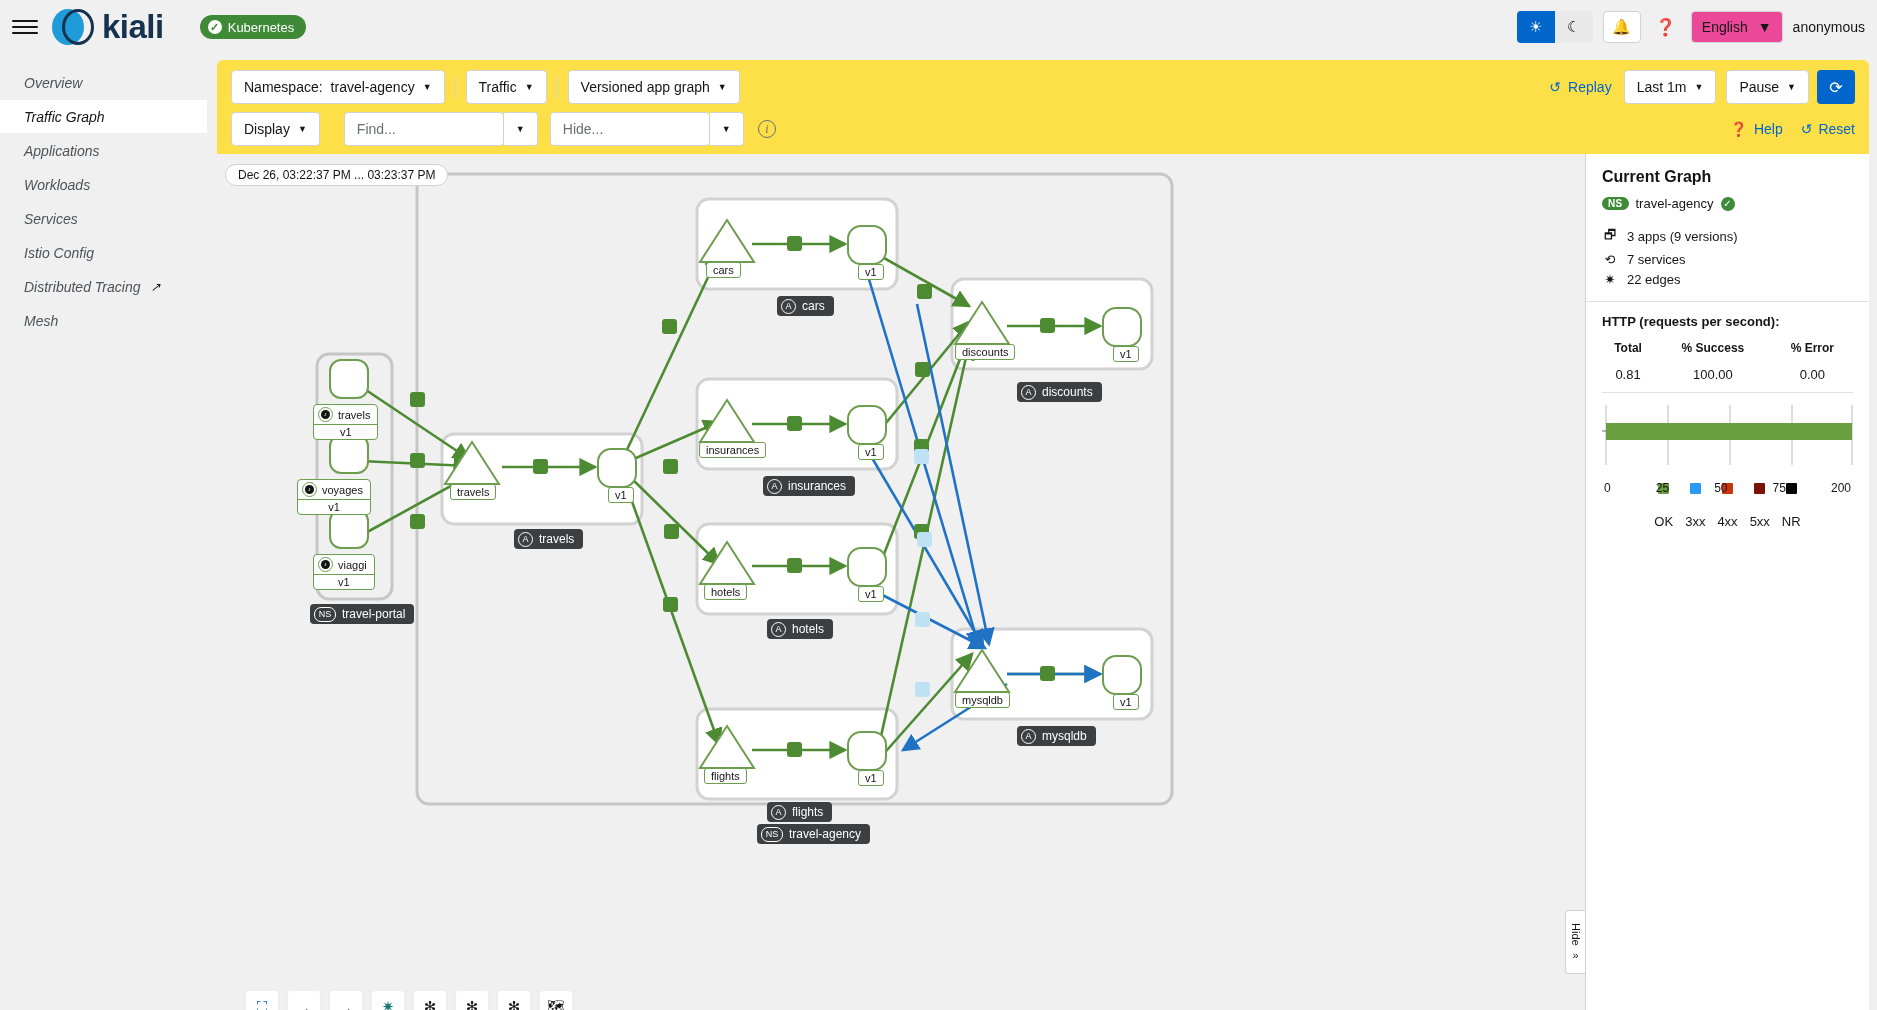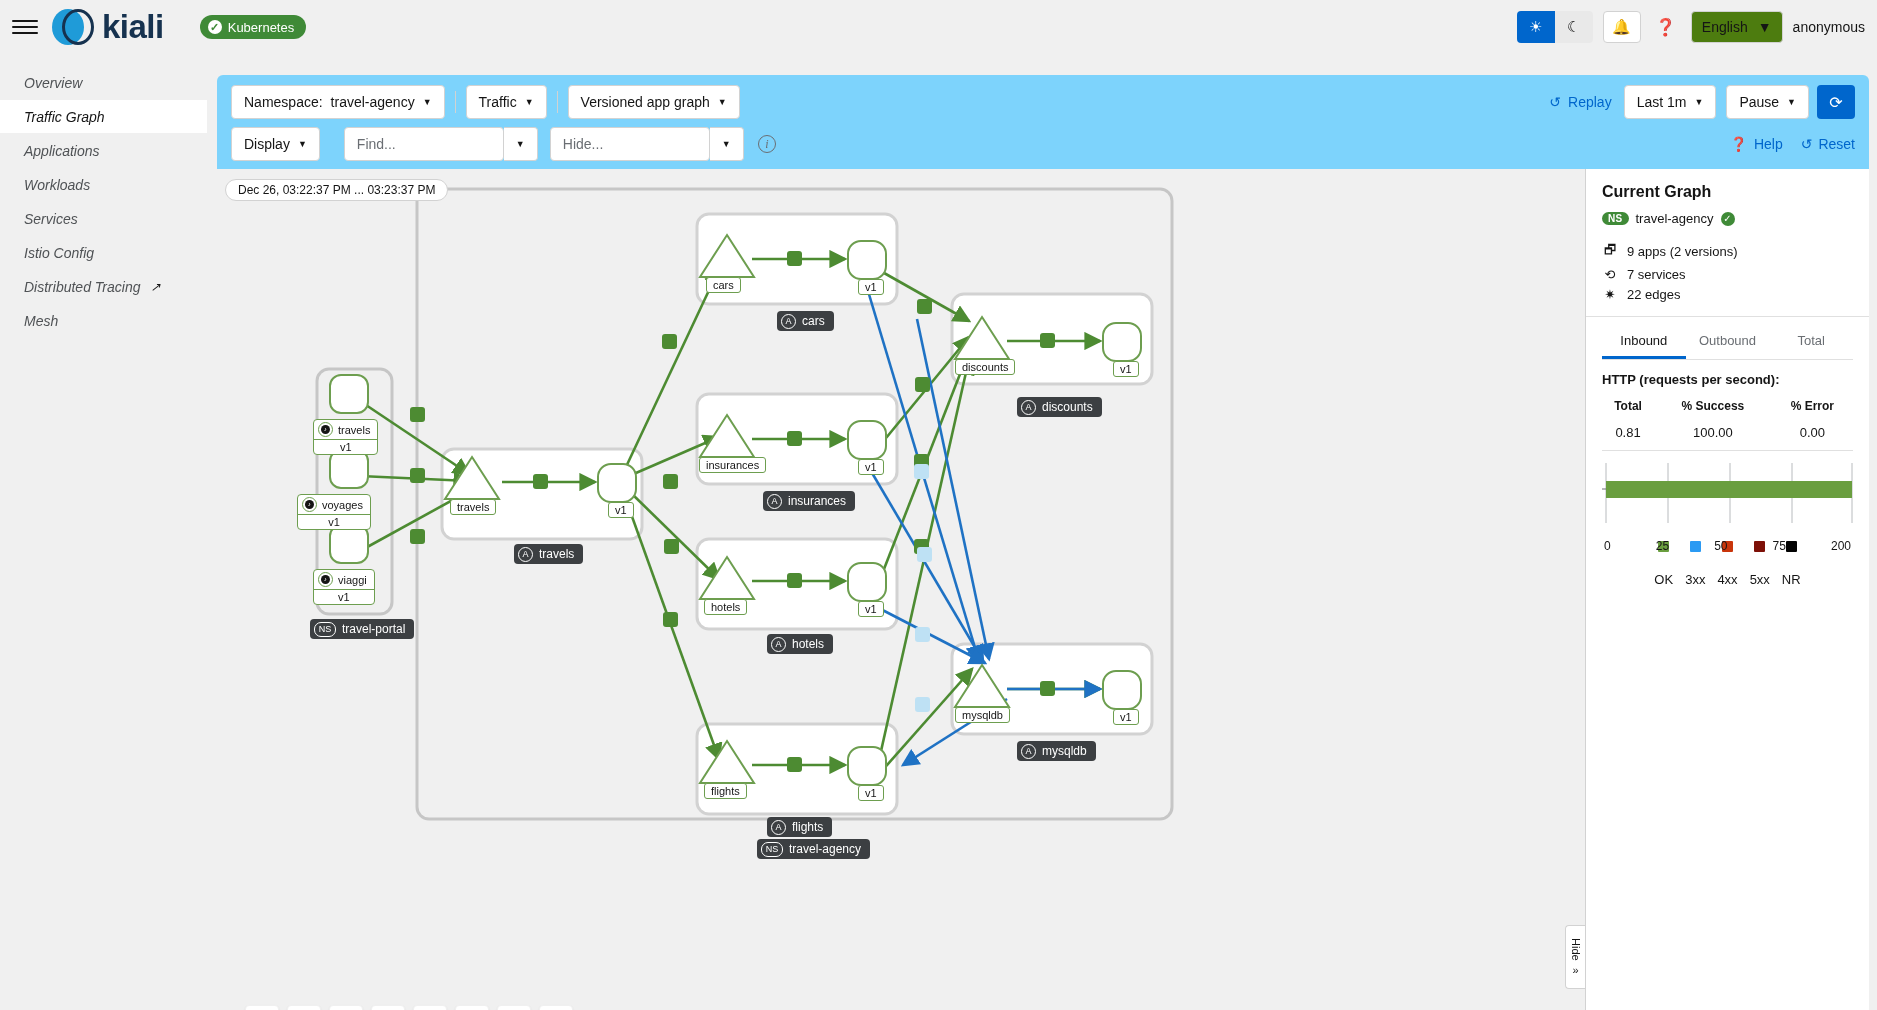--- a/index.html
+++ b/index.html
@@ -32,34 +32,34 @@
     color: #3f8a37; font-size: 11px; display: flex; align-items: center; justify-content: center; font-weight: 700;}
   .mast-right { margin-left: auto; display: flex; align-items: center; gap: 10px; padding-right: 6px; }
   .theme-group { display: flex; border-radius: 4px; overflow: hidden; }
   .theme-btn { width: 38px; height: 32px; display: flex; align-items: center; justify-content: center;
     background: #e9e9e9; cursor: pointer; font-size: 15px; }
   .theme-btn.active { background: #0066cc; color: #fff; }
   .icon-btn { width: 38px; height: 32px; display: flex; align-items: center; justify-content: center;
     background: #fff; border: 1px solid #d2d2d2; border-radius: 4px; cursor: pointer; font-size: 15px; }
   .plain-icon-btn { width: 30px; height: 30px; display: flex; align-items: center; justify-content: center;
     cursor: pointer; font-size: 17px; background: transparent; border: none;}
-  .lang-select { height: 32px; padding: 3px 10px; background: #4d7c0f; border: 1px solid #d2d2d2;
+  .lang-select { height: 32px; padding: 3px 10px; background: #ec4899; border: 1px solid #d2d2d2;
     border-radius: 4px; display: flex; align-items: center; gap: 10px; font-size: 14px; cursor: pointer; }
   .user-name { font-size: 14px; padding-right: 6px; }
 
   
   .sidebar { position: absolute; top: 54px; left: 0; width: 207px; height: 956px; background: #f0f0f0; padding-top: 12px; }
   .nav-item { height: 33px; display: flex; align-items: center; padding-left: 24px;
     font-size: 14px; color: #4f5255; cursor: pointer; margin-bottom: 1px; gap: 10px; font-style: italic; }
   .nav-item.active { background: #fff; color: #151515; font-weight: 400; border-radius: 0; }
   .ext-icon { font-size: 12px; color: #151515; }
 
   
   .main { position: absolute; top: 54px; left: 207px; width: 1670px; height: 956px; padding: 6px 8px 0 10px; }
-  .toolbar-card { background: #7dd3fc; border-radius: 6px 6px 0 0; padding: 10px 14px 8px 14px; margin-top: 15px; }
+  .toolbar-card { background: #fde047; border-radius: 6px 6px 0 0; padding: 10px 14px 8px 14px; }
   .toolbar-row { display: flex; align-items: center; gap: 0; }
   .ctl { height: 34px; border: 1px solid #d2d2d2; border-radius: 4px; background: #fff;
     display: flex; align-items: center; padding: 0 12px; font-size: 14px; gap: 8px; cursor: pointer; white-space: nowrap; }
   .ctl .caret { font-size: 9px; color: #151515; }
   .divider-v { width: 1px; height: 22px; background: #d2d2d2; margin: 0 10px; }
   .ctl-label { color: #151515; }
   .ctl-value { color: #151515; }
   .input-ctl { height: 34px; border: 1px solid #d2d2d2; border-radius: 4px; background: #fff;
     display: flex; align-items: center; padding: 0 12px; font-size: 14px; color: #6a6e73; width: 160px; }
   .caret-btn { width: 34px; height: 34px; border: 1px solid #d2d2d2; border-left: none;
@@ -476,37 +476,32 @@
 
     <div class="side-panel">
       <div class="sp-title">Current Graph</div>
       <div class="sp-ns">
         <span class="ns-pill">NS</span>
         <span>travel-agency</span>
         <span class="ok-check">✓</span>
       </div>
       <div class="sp-stat">
         <span class="ic">🗗</span>
-        <span>9 apps (2 versions)</span>
+        <span>3 apps (9 versions)</span>
       </div>
       <div class="sp-stat">
         <span class="ic">⟲</span>
         <span>7 services</span>
       </div>
       <div class="sp-stat">
         <span class="ic">✷</span>
         <span>22 edges</span>
       </div>
       <div class="sp-hr"></div>
 
-      <div class="tabs">
-        <div class="tab active">Inbound</div>
-        <div class="tab">Outbound</div>
-        <div class="tab">Total</div>
-      </div>
 
       <div class="http-title">HTTP (requests per second):</div>
 
       <table class="metrics-table">
         <tbody>
             <tr>
           <th>Total</th>
           <th>% Success</th>
           <th>% Error</th>
         </tr>

